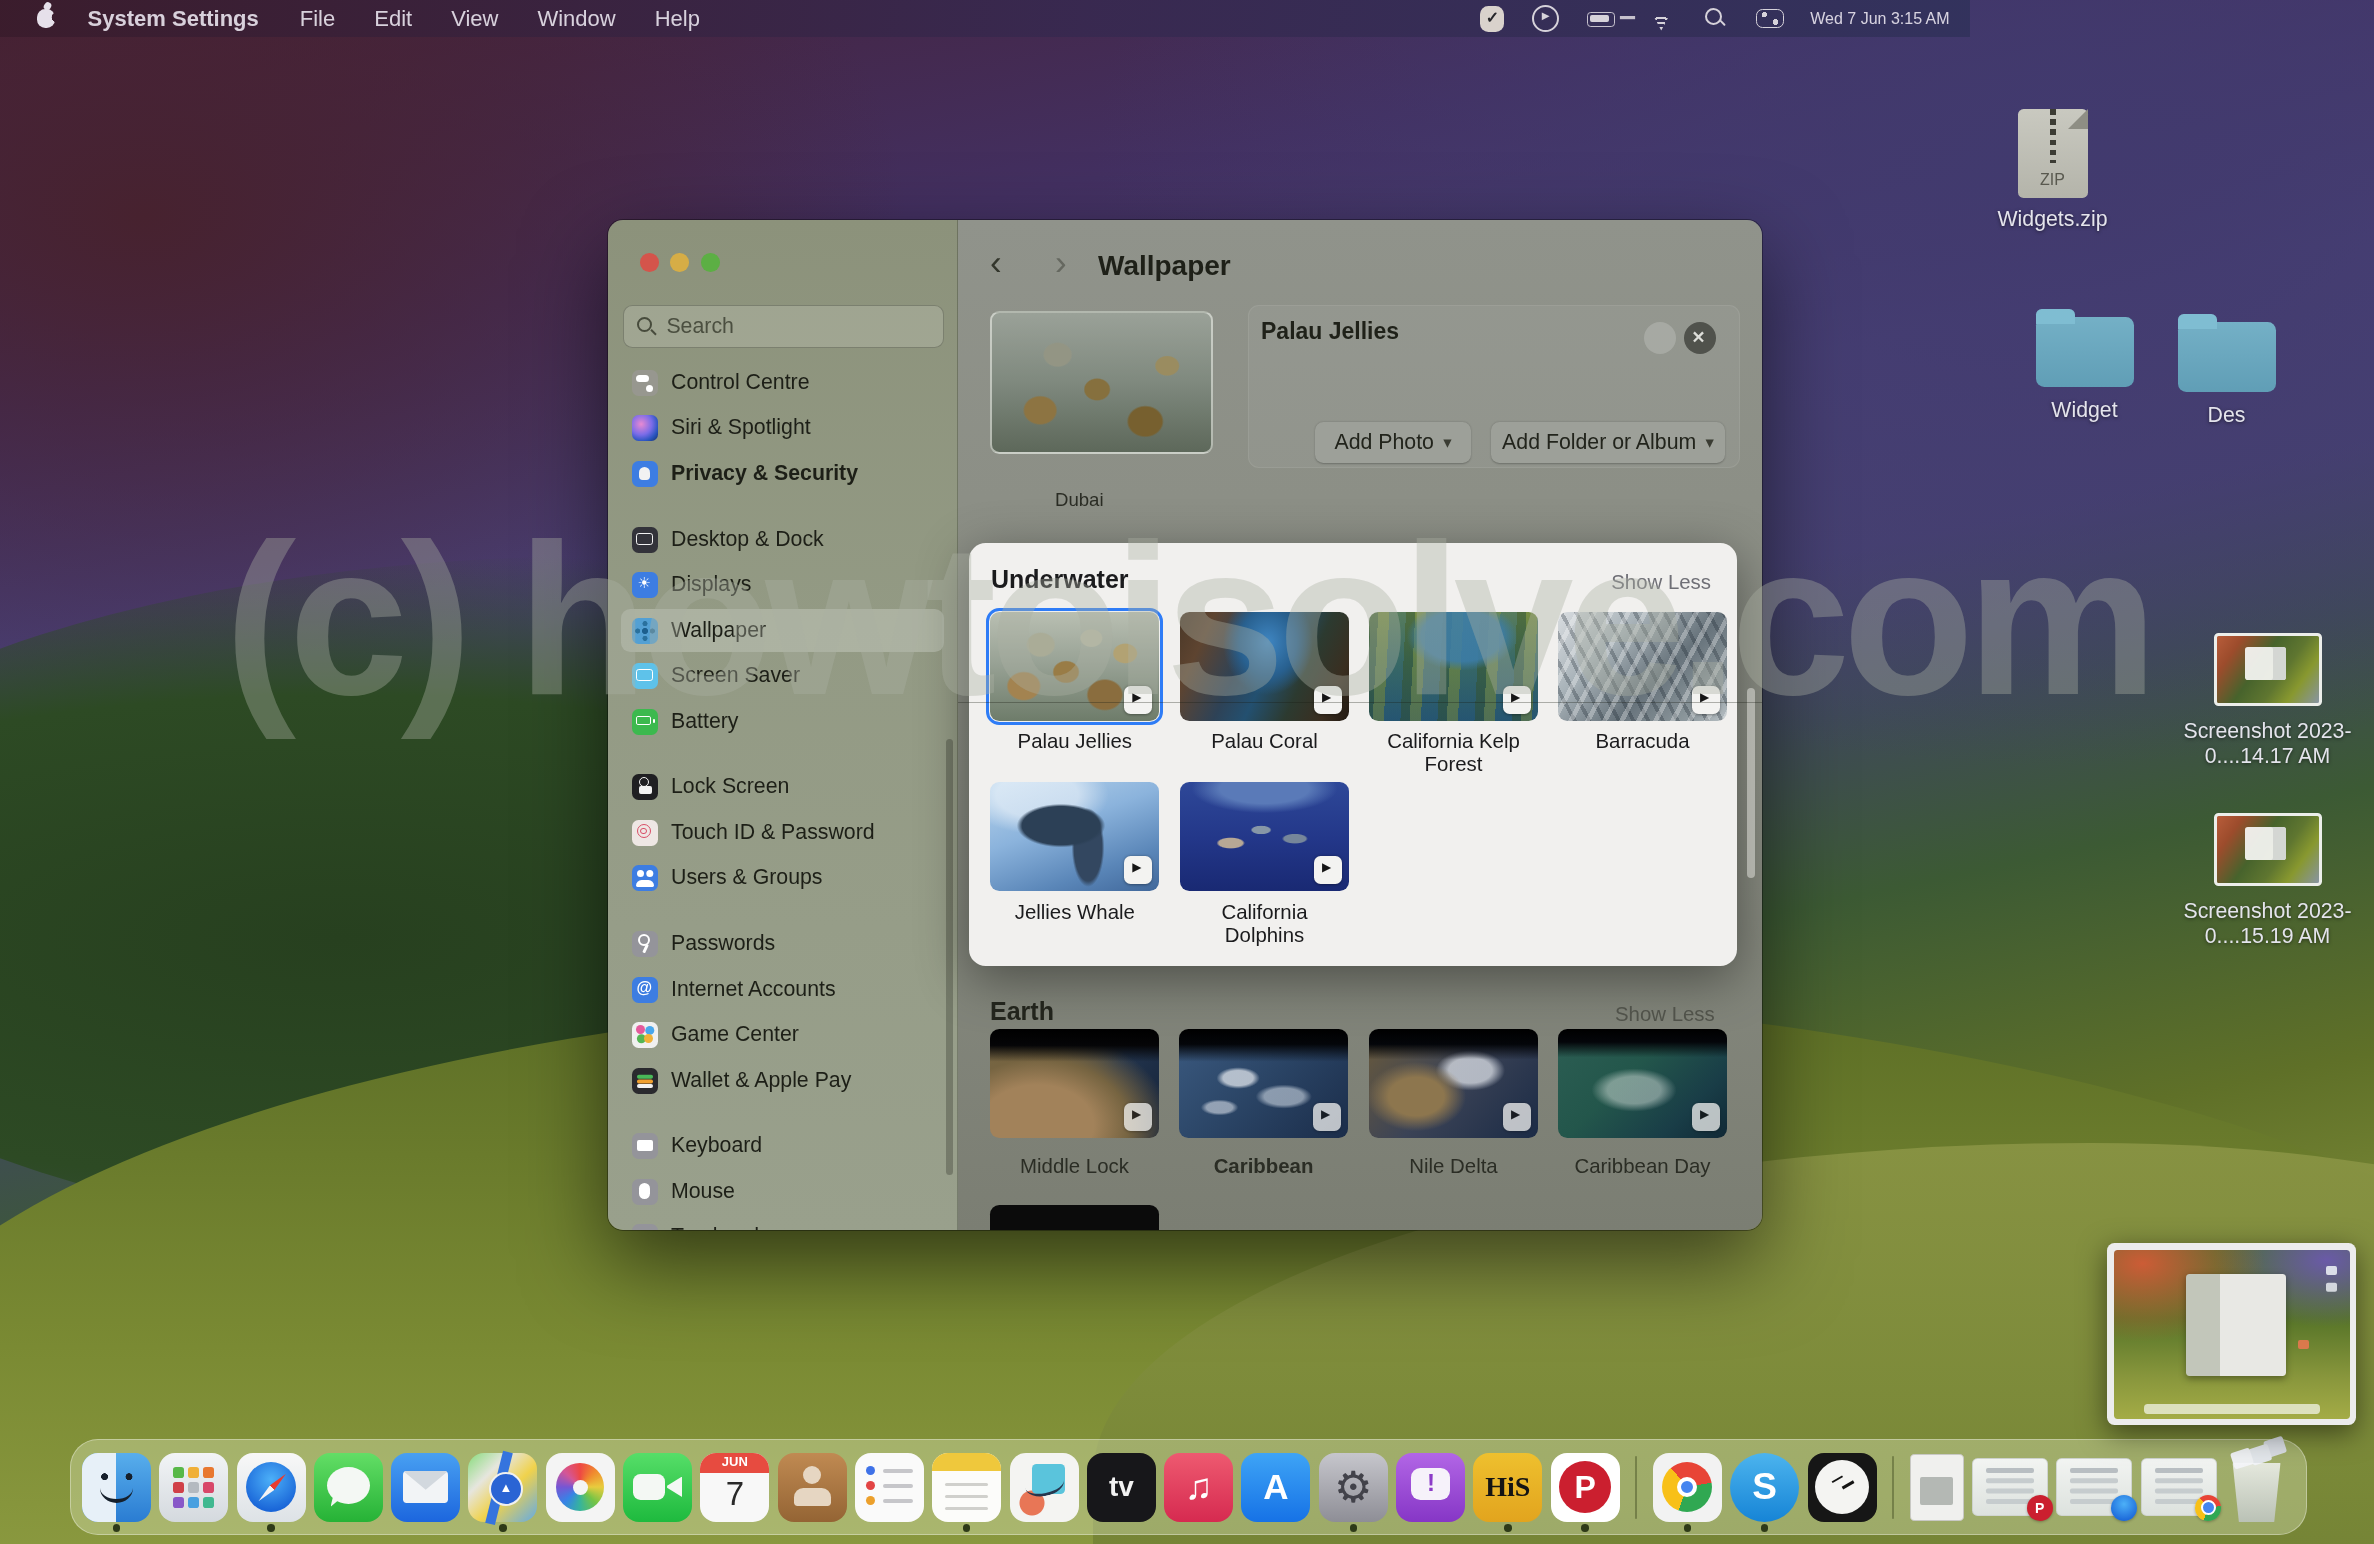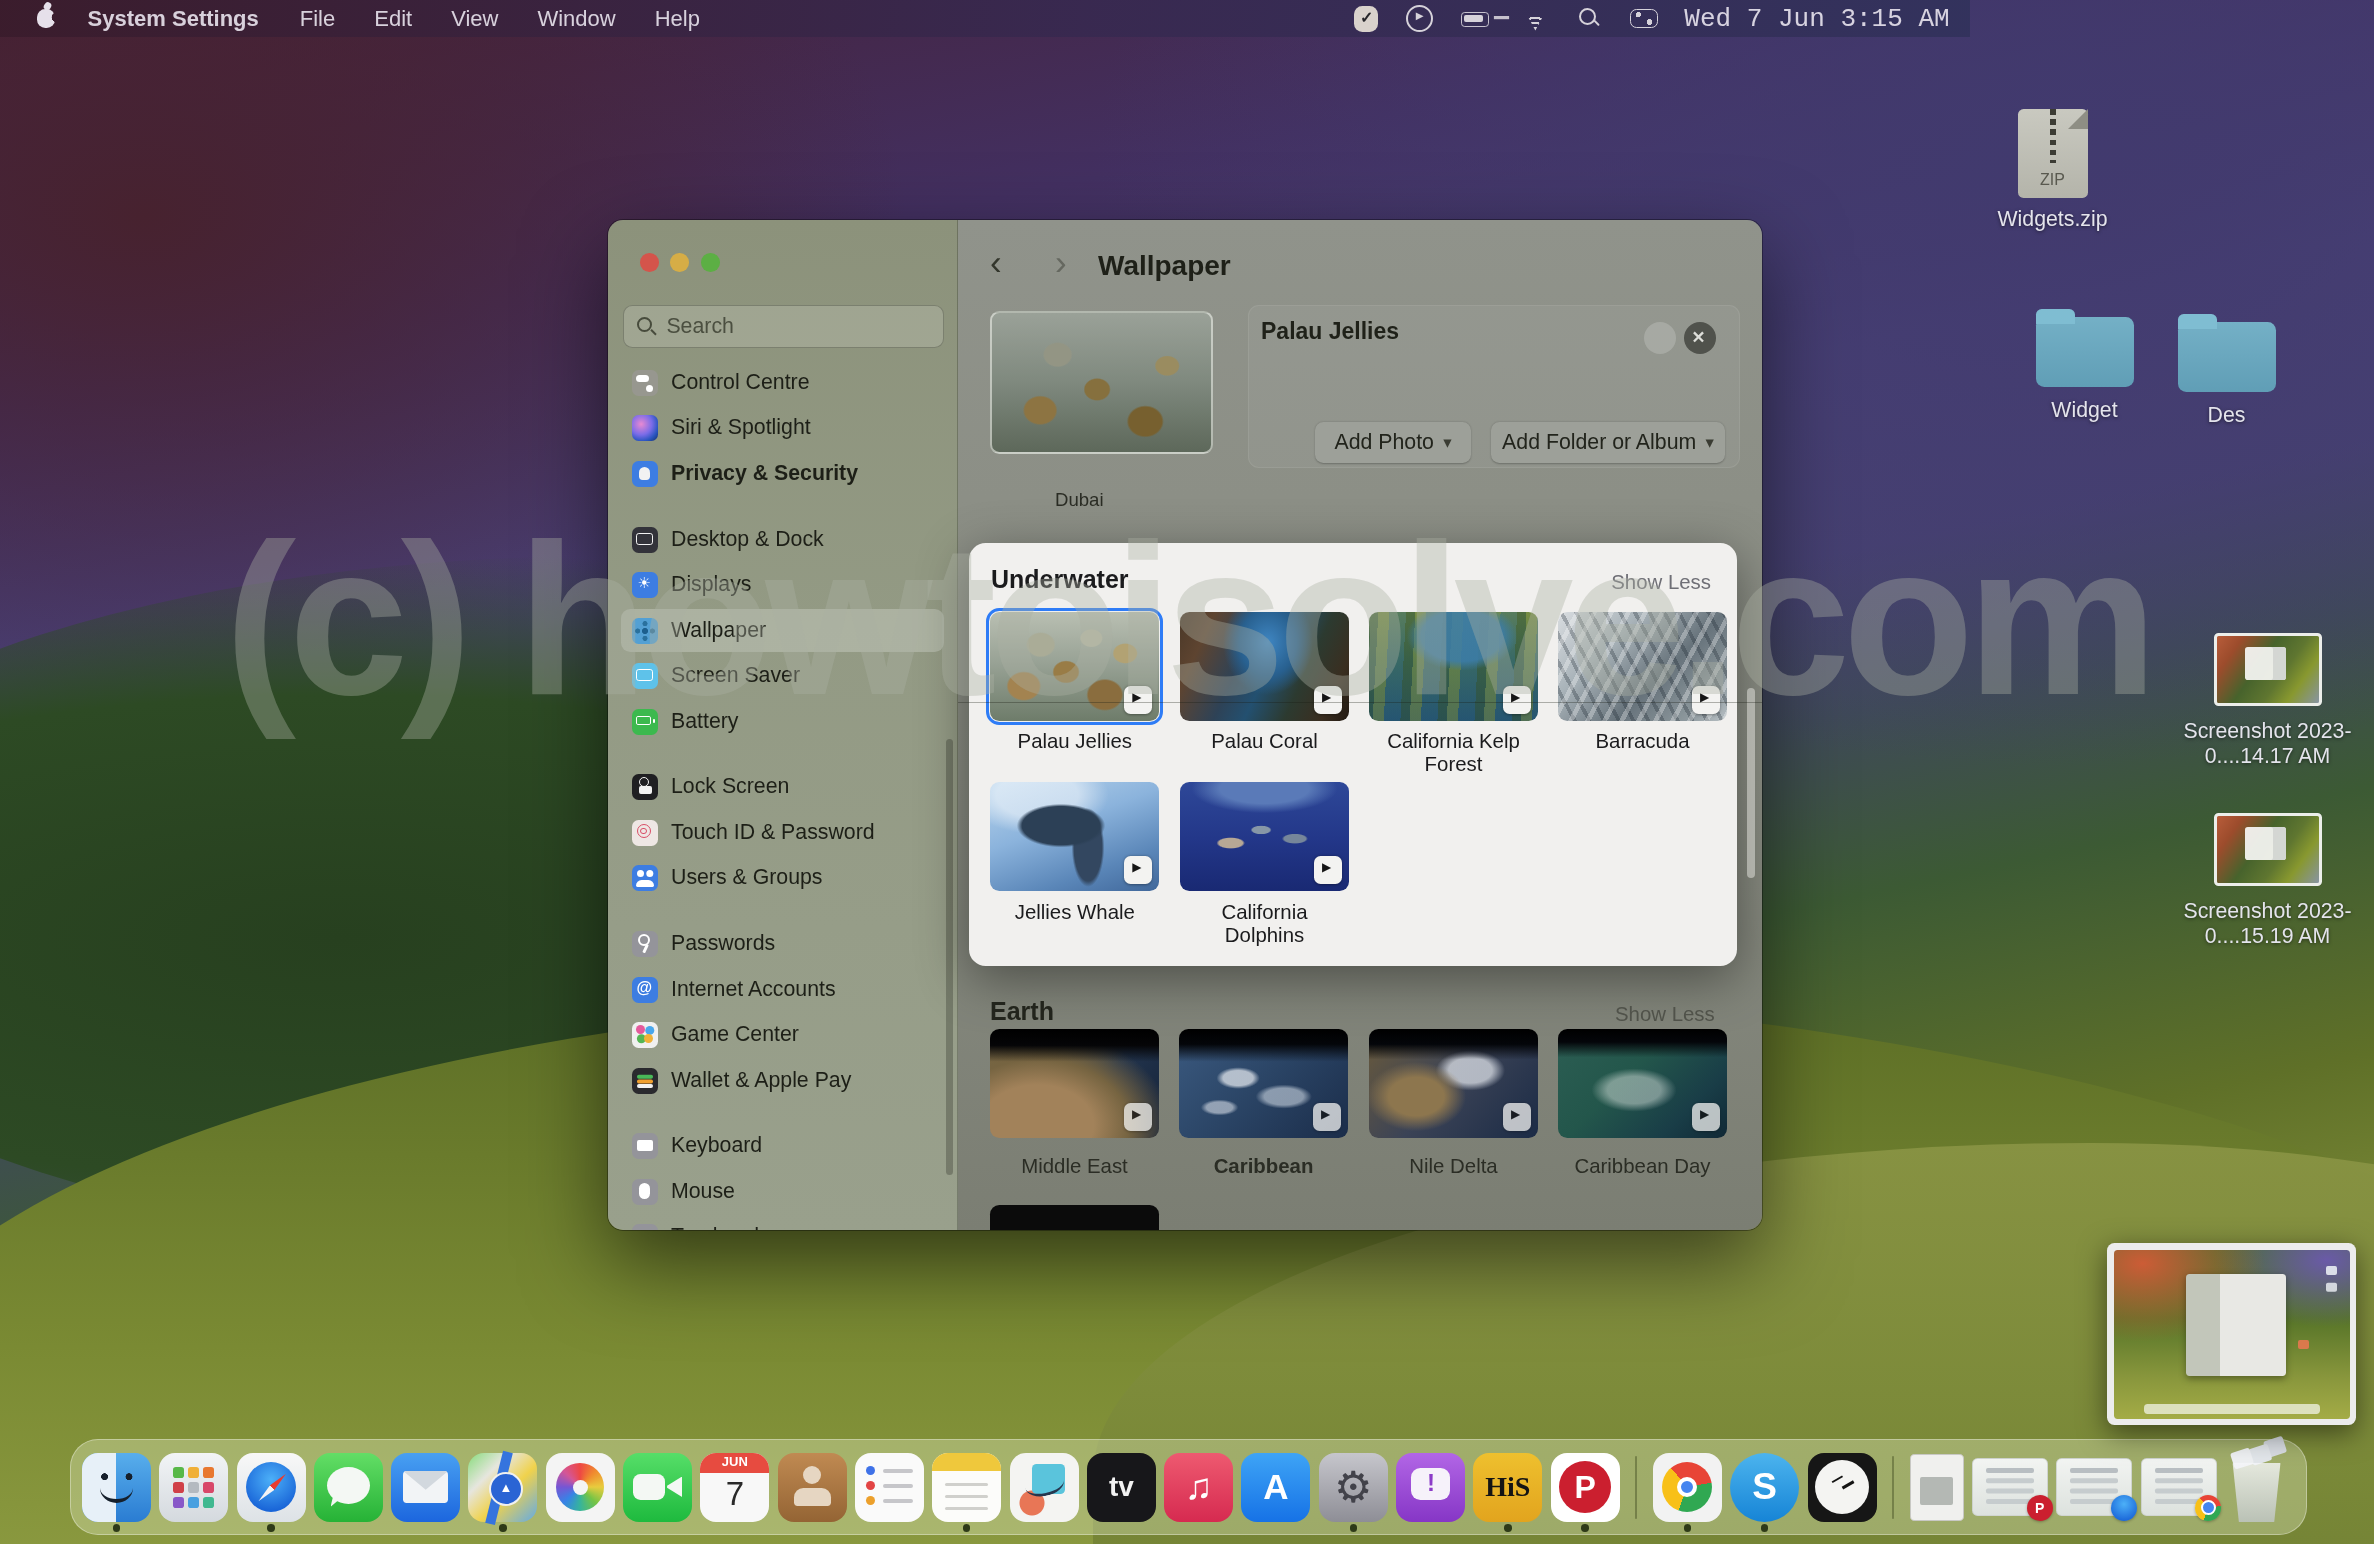--- a/index.html
+++ b/index.html
@@ -46,21 +46,21 @@
     box-shadow:28px -0.9px 0 -1.9px rgba(214,210,218,0.9);}
   .mi-wifi{background:radial-gradient(circle at 50% 92%, #d6d2da 0 3.2px, transparent 3.2px 6px, #d6d2da 6px 8.3px, transparent 8.3px 11px, #d6d2da 11px 13.4px, transparent 13.4px);
     clip-path:polygon(50% 96%, -12% -20%, 112% -20%);}
   .mi-search::before{content:"";position:absolute;left:2.8px;top:2.8px;width:13px;height:13px;
     border:2.3px solid #d6d2da;border-radius:50%;}
   .mi-search::after{content:"";position:absolute;left:16.7px;top:16.7px;width:7.4px;height:2.3px;
     background:#d6d2da;transform:rotate(45deg);border-radius:1.9px;}
   .mi-cc::before{content:"";position:absolute;left:0;top:3.7px;width:26px;height:16.7px;
     border:1.9px solid #d6d2da;border-radius:6.5px;
     background:radial-gradient(circle at 7.4px 4.6px,#d6d2da 0 2.8px,transparent 2.8px),radial-gradient(circle at 18.6px 12px,#d6d2da 0 2.8px,transparent 2.8px);}
-  #mb-clock{font-size:26px;font-family:Liberation Mono, monospace;}
+  #mb-clock{font-size:16px;}
 
   
   .dicon{position:absolute;z-index:4;text-align:center;color:#e4e4ec;font-size:21.3px;
     text-shadow:0 0.9px 3.7px rgba(0,0,0,0.55);}
   .zipfile{width:70px;height:89px;margin:0 auto 9.3px;position:relative;border-radius:5.6px;
     background:linear-gradient(180deg,#c9c9c0,#b4b4aa);}
   .zipfile::before{content:"";position:absolute;left:32px;top:0;width:6.5px;height:54px;
     background:repeating-linear-gradient(180deg,#3c3c34 0 5.6px,transparent 5.6px 10.2px);}
   .zipfile::after{content:"";position:absolute;right:0;top:0;border-style:solid;border-width:0 20.4px 20.4px 0;
     border-color:transparent #8e8e84 transparent transparent;transform:rotate(90deg);}
@@ -546,21 +546,21 @@
       </div>
     <div class="thumb t-caribbean" style="left:571px;top:809px;">
         <span class="play" style="opacity:0.75;"></span>
       </div>
     <div class="thumb t-nile" style="left:761px;top:809px;">
         <span class="play" style="opacity:0.75;"></span>
       </div>
     <div class="thumb t-caribday" style="left:950px;top:809px;">
         <span class="play" style="opacity:0.75;"></span>
       </div>
-    <div class="elabel" style="left:382px;top:935px;">Middle East</div>
+    <div class="elabel" style="left:382px;top:935px;">Middle Lock</div>
     <div class="elabel" style="left:571px;top:935px;font-weight:bold;">Caribbean</div>
     <div class="elabel" style="left:761px;top:935px;">Nile Delta</div>
     <div class="elabel" style="left:950px;top:935px;">Caribbean Day</div>
     <div id="blackpartial"></div>
     <div id="mp-scroll"></div>
   </div>
 
   <div id="watermark" class="abs">(c) howtoisolve.com</div>
 
   <div id="menubar" class="abs">

